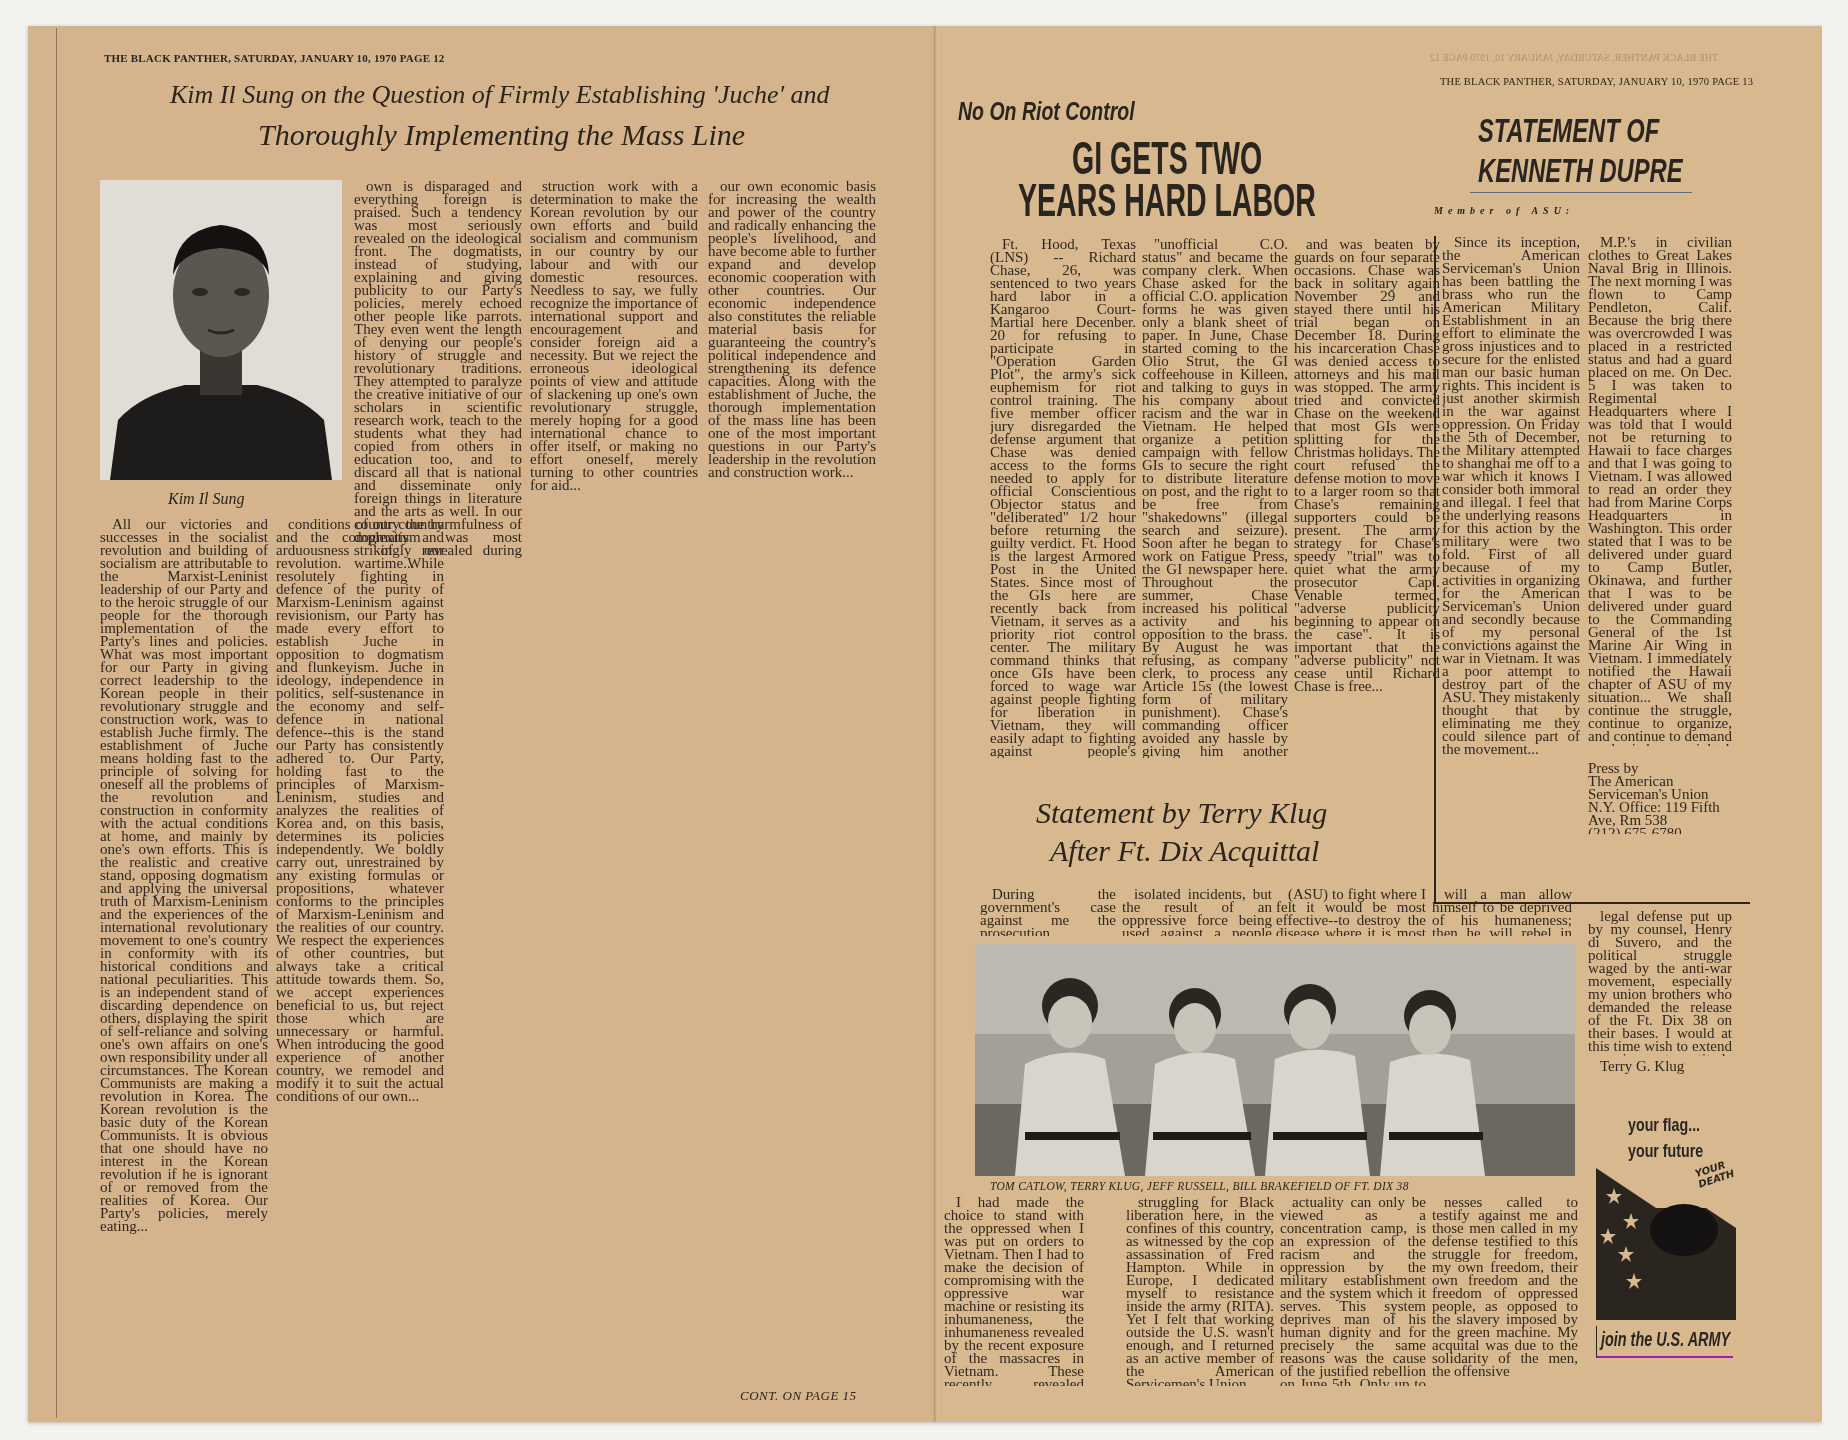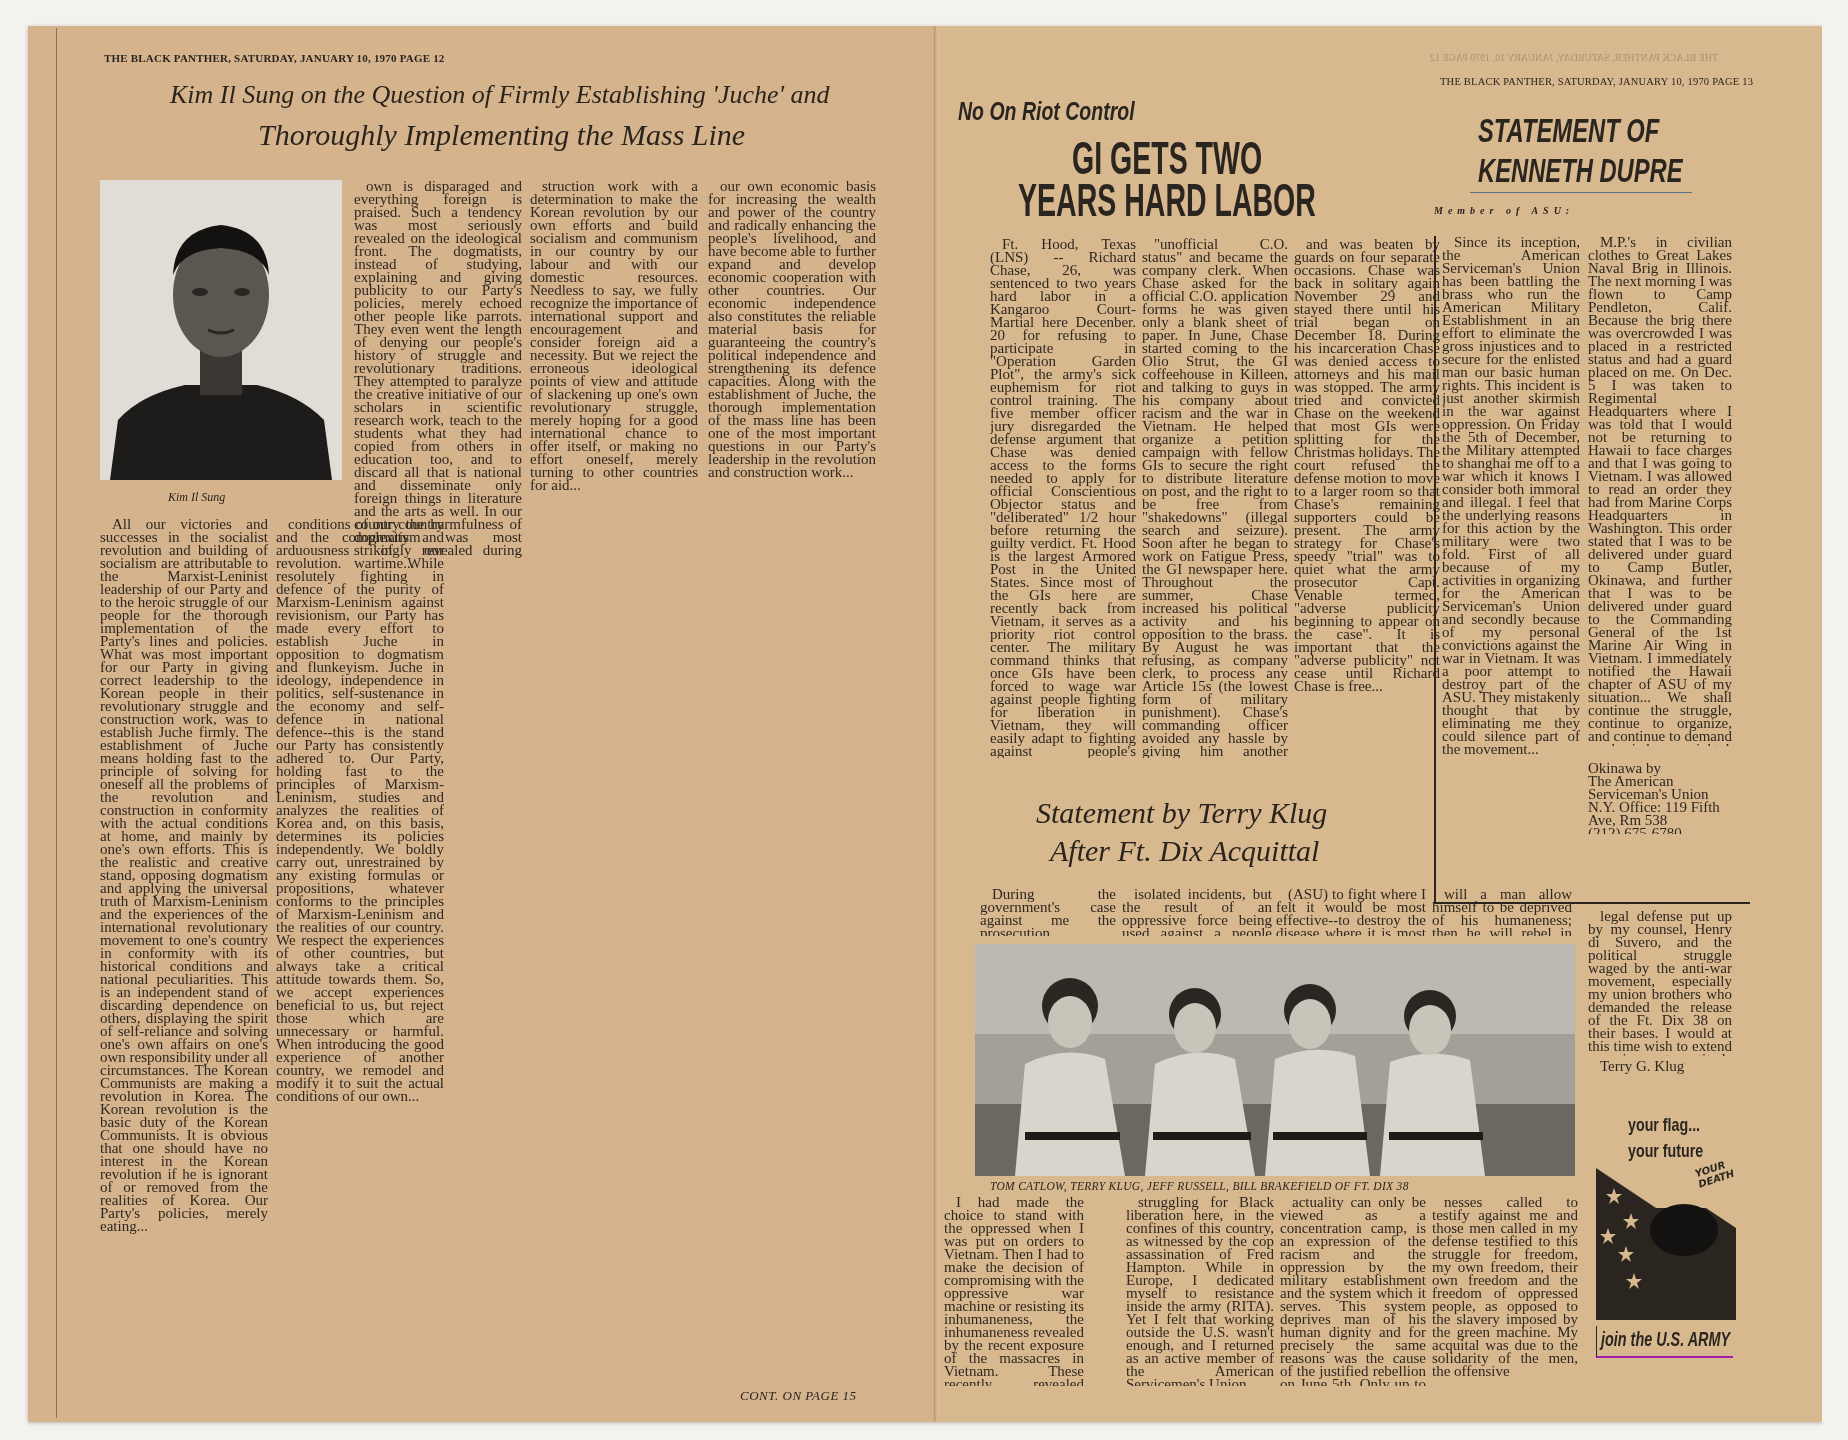--- a/index.html
+++ b/index.html
@@ -39,21 +39,21 @@
     <rect width="242" height="300" fill="#e0ddd6"></rect>
     <path d="M10 300 L18 240 Q40 215 85 205 L157 205 Q200 215 224 240 L232 300 Z" fill="#1e1c1a"></path>
     <rect x="100" y="170" width="42" height="45" fill="#3a3632"></rect>
     <ellipse cx="121" cy="115" rx="48" ry="62" fill="#5a5650"></ellipse>
     <path d="M73 95 Q75 50 121 45 Q167 50 169 95 Q160 70 121 68 Q82 70 73 95 Z" fill="#141210"></path>
     <ellipse cx="100" cy="112" rx="8" ry="4" fill="#2a2622"></ellipse>
     <ellipse cx="142" cy="112" rx="8" ry="4" fill="#2a2622"></ellipse>
     <path d="M108 150 Q121 156 134 150" stroke="#2a2622" stroke-width="3" fill="none"></path>
   </svg>
 </div>
-<div class="caption" style="left:168px;top:490px;font-size:12px;">Kim Il Sung</div>
+<div class="caption" style="left:168px;top:490px;font-size:16px;">Kim Il Sung</div>
 
 <div class="col" style="left:100px;top:518px;width:168px;height:890px;">
     <p>All our victories and successes in the socialist revolution and building of socialism are attributable to the Marxist-Leninist leadership of our Party and to the heroic struggle of our people for the thorough implementation of the Party's lines and policies. What was most important for our Party in giving correct leadership to the Korean people in their revolutionary struggle and construction work, was to establish Juche firmly. The establishment of Juche means holding fast to the principle of solving for oneself all the problems of the revolution and construction in conformity with the actual conditions at home, and mainly by one's own efforts. This is the realistic and creative stand, opposing dogmatism and applying the universal truth of Marxism-Leninism and the experiences of the international revolutionary movement to one's country in conformity with its historical conditions and national peculiarities. This is an independent stand of discarding dependence on others, displaying the spirit of self-reliance and solving one's own affairs on one's own responsibility under all circumstances. The Korean Communists are making a revolution in Korea. The Korean revolution is the basic duty of the Korean Communists. It is obvious that one should have no interest in the Korean revolution if he is ignorant of or removed from the realities of Korea. Our Party's policies, merely eating...</p>
   </div>
 <div class="col" style="left:276px;top:518px;width:168px;height:890px;">
     <p>conditions of our country and the complexity and arduousness of our revolution. While resolutely fighting in defence of the purity of Marxism-Leninism against revisionism, our Party has made every effort to establish Juche in opposition to dogmatism and flunkeyism. Juche in ideology, independence in politics, self-sustenance in the economy and self-defence in national defence--this is the stand our Party has consistently adhered to. Our Party, holding fast to the principles of Marxism-Leninism, studies and analyzes the realities of Korea and, on this basis, determines its policies independently. We boldly carry out, unrestrained by any existing formulas or propositions, whatever conforms to the principles of Marxism-Leninism and the realities of our country. We respect the experiences of other countries, but always take a critical attitude towards them. So, we accept experiences beneficial to us, but reject those which are unnecessary or harmful. When introducing the good experience of another country, we remodel and modify it to suit the actual conditions of our own...</p>
   </div>
 <div class="col" style="left:354px;top:180px;width:168px;height:1228px;">
     <p>own is disparaged and everything foreign is praised. Such a tendency was most seriously revealed on the ideological front. The dogmatists, instead of studying, explaining and giving publicity to our Party's policies, merely echoed other people like parrots. They even went the length of denying our people's history of struggle and revolutionary traditions. They attempted to paralyze the creative initiative of our scholars in scientific research work, teach to the students what they had copied from others in education too, and to discard all that is national and disseminate only foreign things in literature and the arts as well. In our country the harmfulness of dogmatism was most strikingly revealed during wartime...</p>
   </div>
@@ -88,21 +88,21 @@
   </div>
 
 <div class="col" style="left:1442px;top:236px;width:138px;height:650px;">
     <p>Since its inception, the American Serviceman's Union has been battling the brass who run the American Military Establishment in an effort to eliminate the gross injustices and to secure for the enlisted man our basic human rights. This incident is just another skirmish in the war against oppression. On Friday the 5th of December, the Military attempted to shanghai me off to a war which it knows I consider both immoral and illegal. I feel that the underlying reasons for this action by the military were two fold. First of all because of my activities in organizing for the American Serviceman's Union and secondly because of my personal convictions against the war in Vietnam. It was a poor attempt to destroy part of the ASU. They mistakenly thought that by eliminating me they could silence part of the movement...</p>
   </div>
 <div class="col" style="left:1588px;top:236px;width:144px;height:510px;">
     <p>M.P.'s in civilian clothes to Great Lakes Naval Brig in Illinois. The next morning I was flown to Camp Pendleton, Calif. Because the brig there was overcrowded I was placed in a restricted status and had a guard placed on me. On Dec. 5 I was taken to Regimental Headquarters where I was told that I would not be returning to Hawaii to face charges and that I was going to Vietnam. I was allowed to read an order they had from Marine Corps Headquarters in Washington. This order stated that I was to be delivered under guard to Camp Butler, Okinawa, and further that I was to be delivered under guard to the Commanding General of the 1st Marine Air Wing in Vietnam. I immediately notified the Hawaii chapter of ASU of my situation... We shall continue the struggle, continue to organize, and continue to demand our basic human rights!</p>
   </div>
 
 <div class="col" style="left:1588px;top:762px;width:144px;height:72px;text-align:left;">
-  <div>Okinawa by</div>
+  <div>Press by</div>
   <div>The American Serviceman's Union</div>
   <div>N.Y. Office: 119 Fifth Ave, Rm 538</div>
   <div>(212) 675-6780</div>
   <div>Hawaii Office:1434 Makaloa St, Rm 2</div>
   <div>Honolulu, Hawaii</div>
 </div>
 <div class="box-line" style="left:1434px;top:236px;width:2px;height:668px;"></div>
 <div class="box-line" style="left:1434px;top:902px;width:316px;height:2px;"></div>
 
 <div class="italic-title" style="left:1036px;top:796px;font-size:30px;">Statement by Terry Klug</div>

